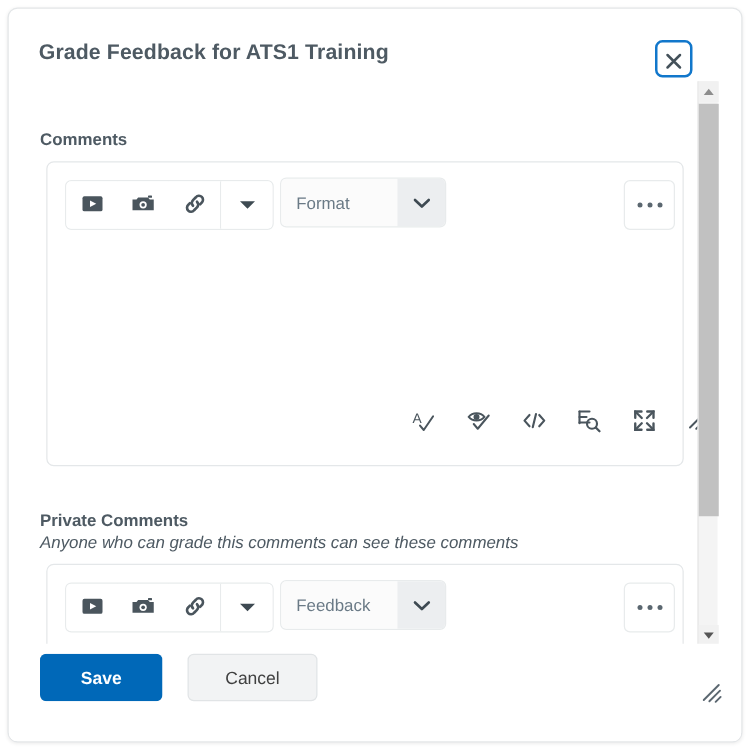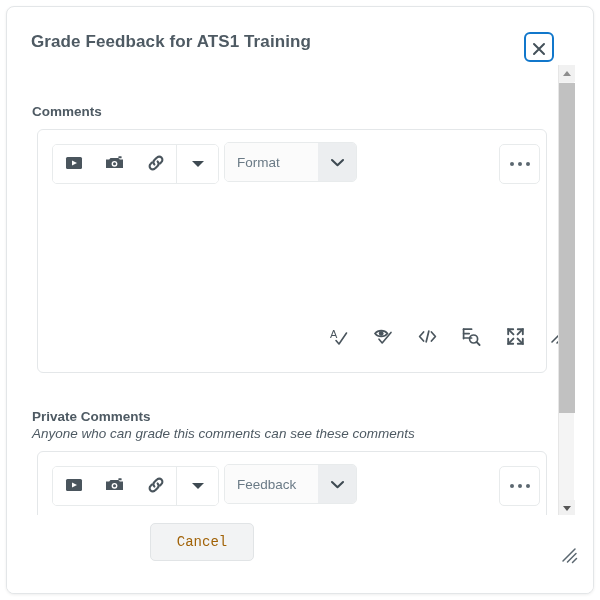--- a/index.html
+++ b/index.html
@@ -211,25 +211,24 @@
   }
   .btn-primary {
     left: 25px; top: 8px;
     background: #0068b8;
     color: #ffffff;
     min-width: 98px;
   }
   .btn-secondary {
     left: 143px; top: 8px;
     background: #f2f3f4;
-    color: #a16207;
+    color: #404040;
     border: 1px solid #e1e4e6;
     min-width: 104px;
     font-weight: 400;
-    font-family: Liberation Mono, monospace;
   }
   .dlg-resize {
     position: absolute;
     right: 14px; bottom: 24px;
     cursor: nwse-resize;
   }
 </style>
 </head>
 <body>
 
@@ -439,20 +438,21 @@
     <div class="sbar-btn up">
         <i></i>
       </div>
     <div class="sbar-thumb"></div>
     <div class="sbar-btn down">
         <i></i>
       </div>
   </div>
 
   <div class="footer">
+    <button class="btn btn-primary">Save</button>
     <button class="btn btn-secondary">Cancel</button>
     <div class="dlg-resize">
       <svg width="18" height="18" viewBox="0 0 18 18">
         <g stroke="#5b6770" stroke-width="1.5" stroke-linecap="round">
           <path d="M2 14 L14 2"></path>
             <path d="M6.5 15 L15 6.5"></path>
             <path d="M11.5 15.5 L15.5 11.5"></path>
         </g>
       </svg>
     </div>

